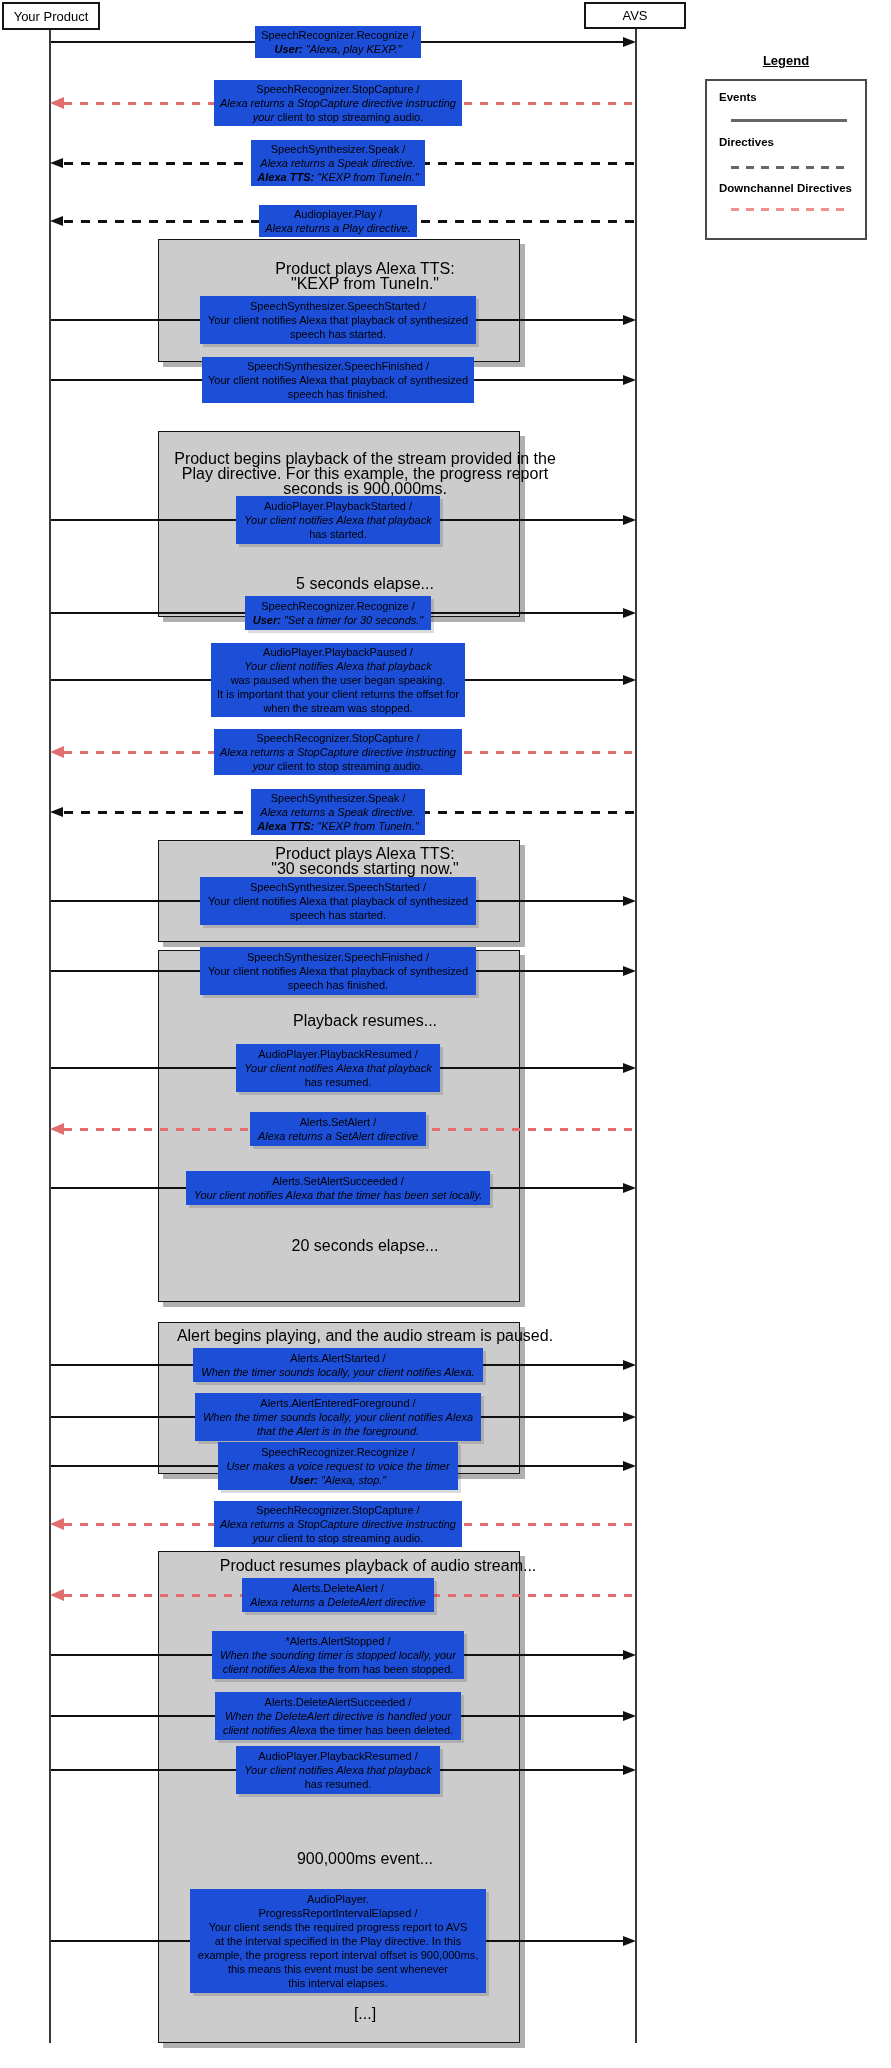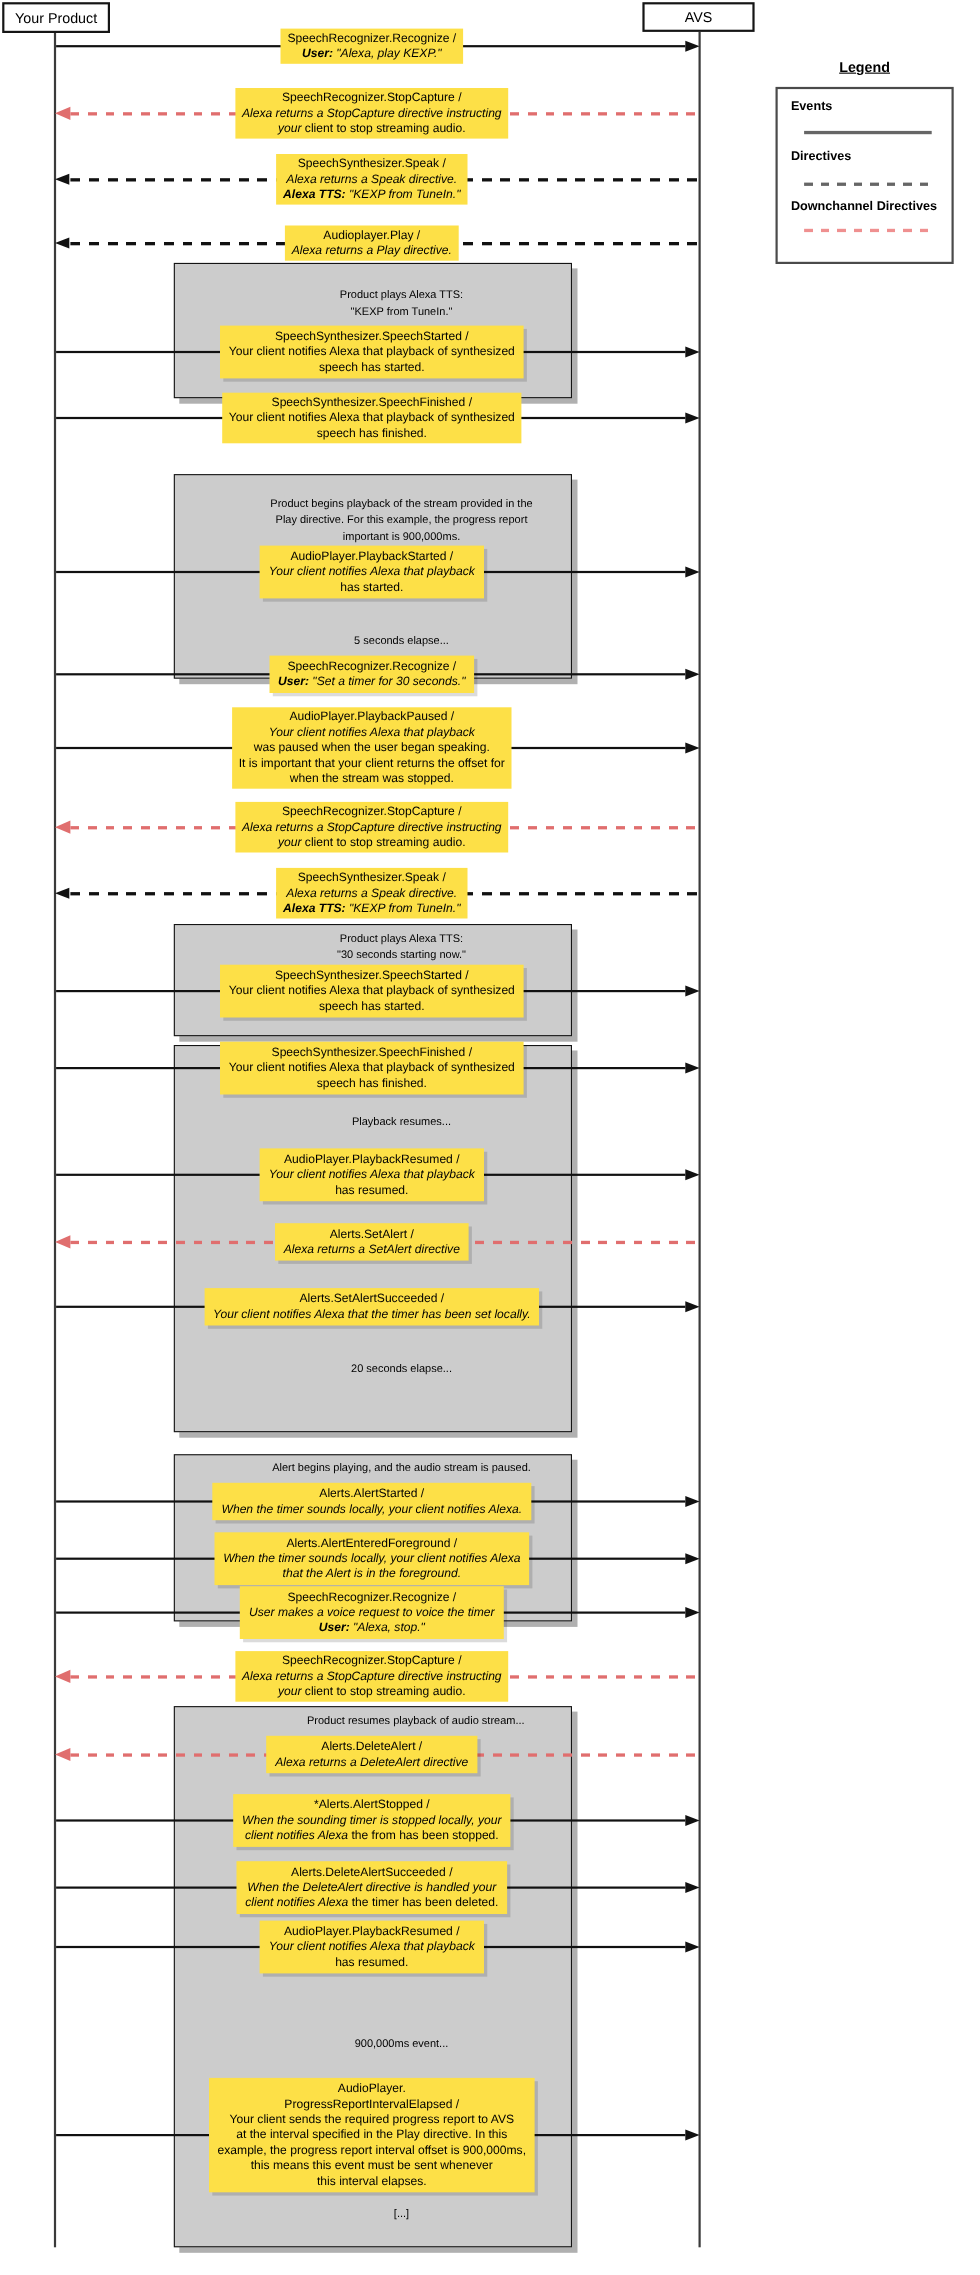--- a/index.html
+++ b/index.html
@@ -15,36 +15,36 @@
   .legend-box{position:absolute;left:705px;top:79px;width:158px;height:157px;border:2px solid #4a4a4a;background:#fff;}
   .lg-label{position:absolute;left:12px;font-weight:bold;font-size:11.5px;white-space:nowrap;}
   .lg-line{position:absolute;left:24px;width:116px;height:3px;}
   .lg-solid{background:#666;}
   .lg-dash{background:repeating-linear-gradient(90deg,#666 0 8px,transparent 8px 15px);}
   .lg-dash-red{background:repeating-linear-gradient(90deg,#ef9090 0 8px,transparent 8px 15px);}
   
   .gbox{position:absolute;left:158px;width:360px;background:#cccccc;border:1px solid #141414;
         box-shadow:5px 5px 0 #b0b0b0;z-index:1;}
   
-  .note{position:absolute;left:158px;width:414px;text-align:center;font-size:10px;line-height:15px;z-index:2;
+  .note{position:absolute;left:158px;width:414px;text-align:center;font-size:16px;line-height:15px;z-index:2;
         transform:translateY(-50%);}
   
   .aline{position:absolute;z-index:2;}
   .aline.solid{left:51px;width:572px;height:2px;background:#111;}
   .aline.dash-black{left:64px;width:571px;height:3px;
         background:repeating-linear-gradient(90deg,#111 0 9px,transparent 9px 17px);}
   .aline.dash-red{left:64px;width:571px;height:3px;
         background:repeating-linear-gradient(90deg,#e06e6e 0 8px,transparent 8px 16px);}
   .head{position:absolute;width:0;height:0;z-index:2;}
   .head.right{left:623px;border-top:5px solid transparent;border-bottom:5px solid transparent;border-left:13px solid #111;}
   .head.left-black{left:50px;border-top:5px solid transparent;border-bottom:5px solid transparent;border-right:13px solid #111;}
   .head.left-red{left:50px;border-top:6px solid transparent;border-bottom:6px solid transparent;border-right:14px solid #e06e6e;}
   
   .msg{position:absolute;left:173px;width:330px;text-align:center;transform:translateY(-50%);z-index:3;}
-  .lbl{display:inline-block;background:#fde047;font-size:11px;line-height:14px;padding:2px 6px;text-align:center;}
+  .lbl{display:inline-block;background:#1d4ed8;font-size:11px;line-height:14px;padding:2px 6px;text-align:center;}
   .lbl.boxed{padding:3px 8px;box-shadow:3px 3px 0 rgba(0,0,0,0.14);}
   .seg-n{font-style:normal;}
   .seg-i{font-style:italic;}
   .seg-bi{font-style:italic;font-weight:bold;}
 </style>
 </head>
 <body>
 
 <div class="canvas" id="canvas">
 
@@ -74,21 +74,21 @@
     <div class="gbox" style="top: 950px; height: 350px;"></div>
     <div class="gbox" style="top: 1322px; height: 150px;"></div>
     <div class="gbox" style="top: 1551px; height: 490px;"></div>
     <div class="note" style="top: 276px;">
       <div>Product plays Alexa TTS:</div>
       <div>"KEXP from TuneIn."</div>
     </div>
     <div class="note" style="top: 473px;">
       <div>Product begins playback of the stream provided in the</div>
       <div>Play directive. For this example, the progress report</div>
-      <div>important is 900,000ms.</div>
+      <div>seconds is 900,000ms.</div>
     </div>
     <div class="note" style="top: 583px;">
       <div>5 seconds elapse...</div>
     </div>
     <div class="note" style="top: 861px;">
       <div>Product plays Alexa TTS:</div>
       <div>"30 seconds starting now."</div>
     </div>
     <div class="note" style="top: 1020px;">
       <div>Playback resumes...</div>

